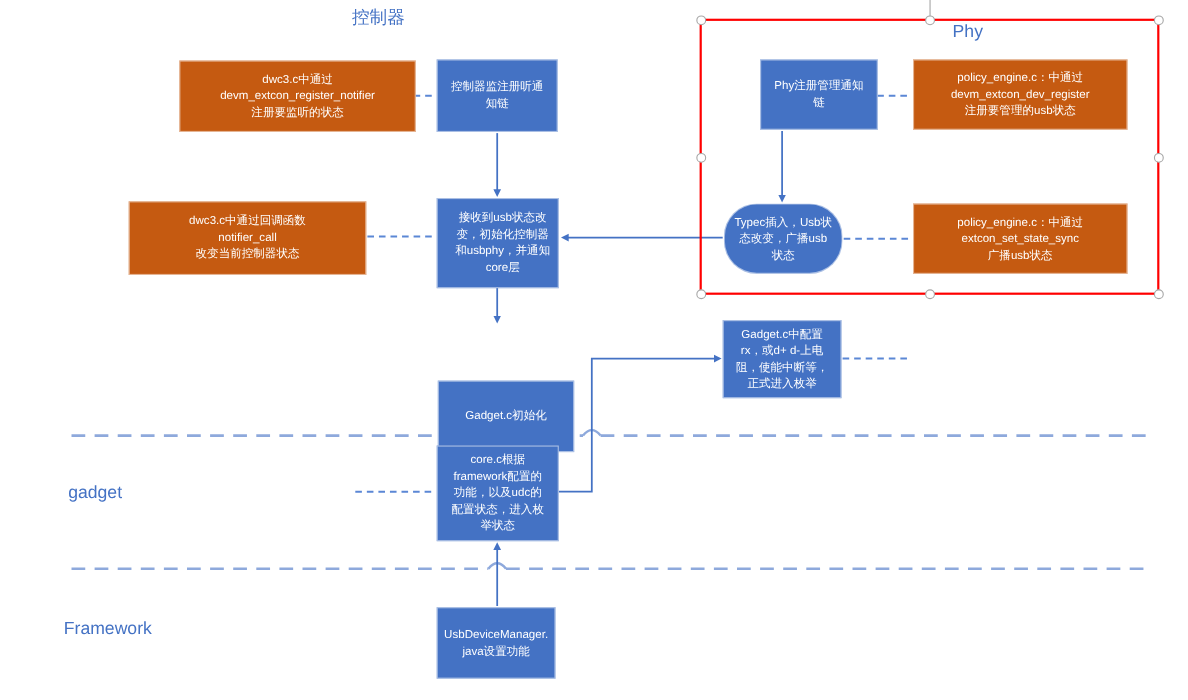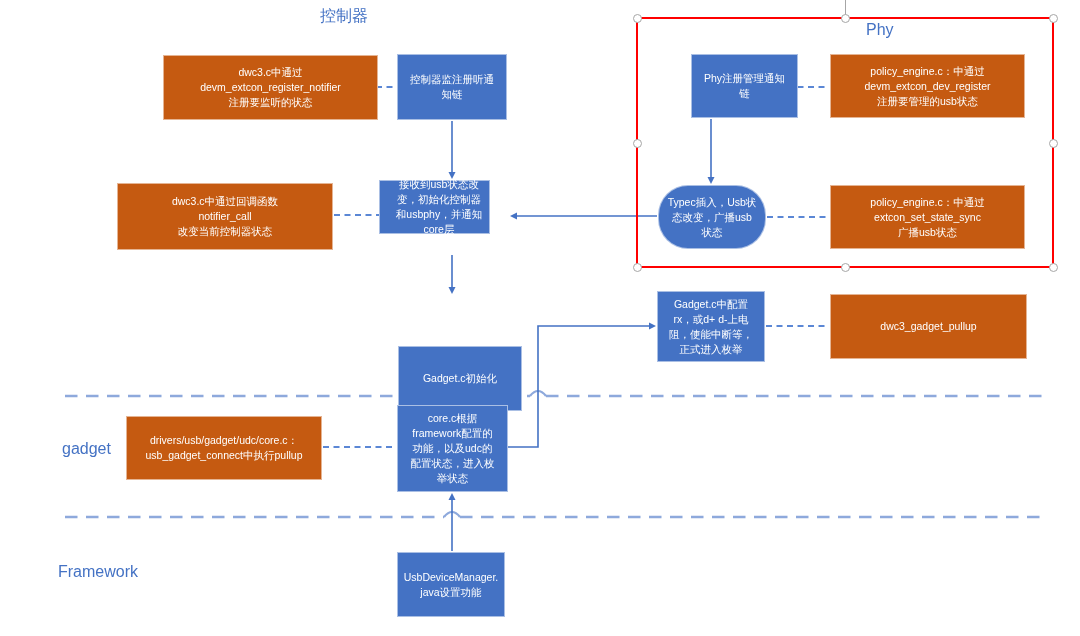--- a/index.html
+++ b/index.html
@@ -92,33 +92,30 @@
   <div class="zone-label" style="left:58px; top:563px;">Framework</div>
 
   <div class="node orange" style="left:118px; top:55px;  width:215px; height:65px;margin-left:45px;">dwc3.c中通过
 devm_extcon_register_notifier
 注册要监听的状态</div>
   <div class="node blue" style="left:397px; top:54px;  width:110px; height:66px;">控制器监注册听通
 知链</div>
   <div class="node orange" style="left:117px; top:183px; width:216px; height:67px;">dwc3.c中通过回调函数
 notifier_call
 改变当前控制器状态</div>
-  <div class="node blue" style="left:379px; top:180px; width:111px; height:54px;padding-left:12px;">接收到usb状态改
+  <div class="node blue" style="left:397px; top:180px; width:111px; height:82px;padding-left:12px;">接收到usb状态改
 变，初始化控制器
 和usbphy，并通知
 core层</div>
   <div class="node blue" style="left:398px; top:310px; width:124px; height:65px;margin-top:36px;">Gadget.c初始化</div>
   <div class="node blue" style="left:657px; top:291px; width:108px; height:71px;">Gadget.c中配置
 rx，或d+ d-上电
 阻，使能中断等，
 正式进入枚举</div>
-  <div class="node orange" style="left:830px; top:294px; width:197px; height:65px;">dwc3_gadget_pullup</div>
 
-  <div class="node orange" style="left:126px; top:416px; width:196px; height:64px;">drivers/usb/gadget/udc/core.c：
-usb_gadget_connect中执行pullup</div>
   <div class="node blue" style="left:397px; top:405px; width:111px; height:87px;">core.c根据
 framework配置的
 功能，以及udc的
 配置状态，进入枚
 举状态</div>
 
   <div class="node blue" style="left:397px; top:552px; width:108px; height:65px;">UsbDeviceManager.
 java设置功能</div>
 
   <div class="node blue" style="left:691px; top:54px;  width:107px; height:64px;">Phy注册管理通知

